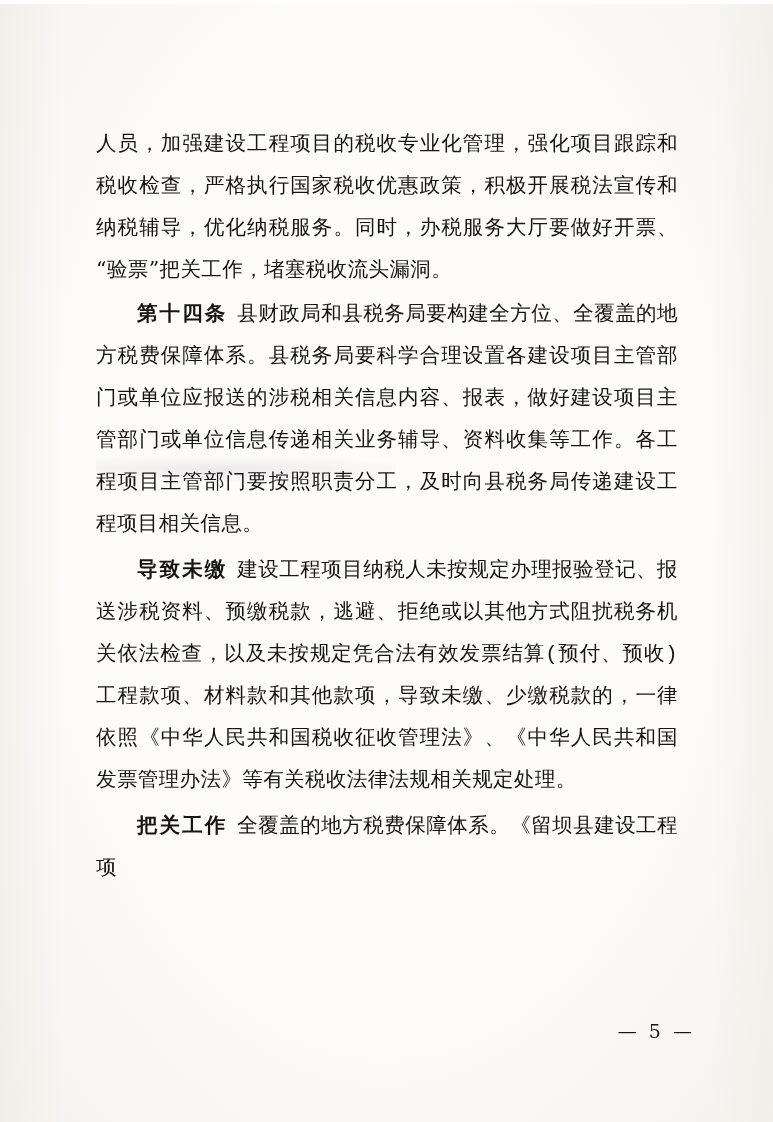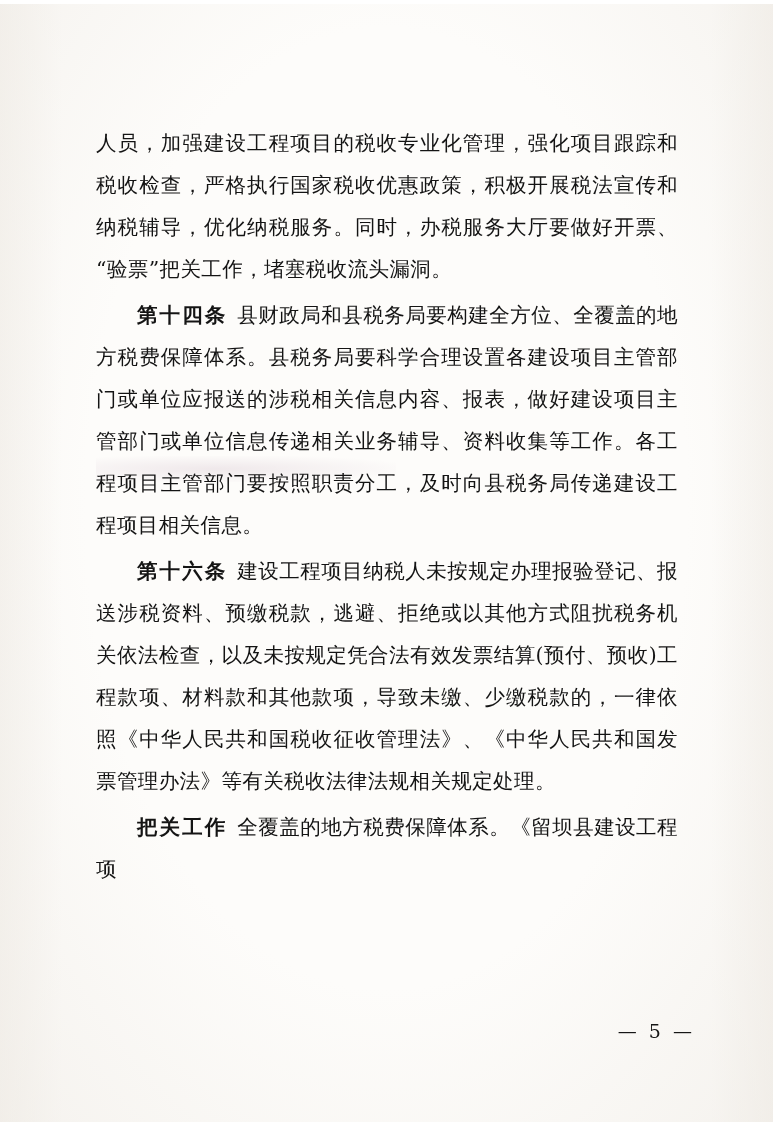--- a/index.html
+++ b/index.html
@@ -47,20 +47,21 @@
     font-size: 20.5px;
     line-height: 42px;
     color: #141414;
     text-align: justify;
     text-justify: inter-ideograph;
     letter-spacing: 0.4px;
     font-family: "DejaVu Serif", "Liberation Serif", serif;
   }
   p.indent {
     text-indent: 41px;
+    font-family: Liberation Mono, monospace;
   }
   .art-label {
     font-weight: bold;
     letter-spacing: 2px;
     margin-right: 10px;
   }
   .page-number {
     position: absolute;
     right: 78px;
     bottom: 84px;
@@ -82,21 +83,21 @@
     <p class="para">
       <span>人员，加强建设工程项目的税收专业化管理，强化项目跟踪和税收检查，严格执行国家税收优惠政策，积极开展税法宣传和纳税辅导，优化纳税服务。同时，办税服务大厅要做好开票、“验票”把关工作，堵塞税收流头漏洞。</span>
     </p>
 
     <p class="para indent">
       <span class="art-label">第十四条</span><span>县财政局和县税务局要构建全方位、全覆盖的地方税费保障体系。县税务局要科学合理设置各建设项目主管部门或单位应报送的涉税相关信息内容、报表，做好建设项目主管部门或单位信息传递相关业务辅导、资料收集等工作。各工程项目主管部门要按照职责分工，及时向县税务局传递建设工程项目相关信息。</span>
     </p>
 
 
     <p class="para indent">
-      <span class="art-label">第十六条</span><span>建设工程项目纳税人未按规定办理报验登记、报送涉税资料、预缴税款，逃避、拒绝或以其他方式阻扰税务机关依法检查，以及未按规定凭合法有效发票结算(预付、预收)工程款项、材料款和其他款项，导致未缴、少缴税款的，一律依照《中华人民共和国税收征收管理法》、《中华人民共和国发票管理办法》等有关税收法律法规相关规定处理。</span>
+      <span class="art-label">导致未缴</span><span>建设工程项目纳税人未按规定办理报验登记、报送涉税资料、预缴税款，逃避、拒绝或以其他方式阻扰税务机关依法检查，以及未按规定凭合法有效发票结算(预付、预收)工程款项、材料款和其他款项，导致未缴、少缴税款的，一律依照《中华人民共和国税收征收管理法》、《中华人民共和国发票管理办法》等有关税收法律法规相关规定处理。</span>
     </p>
 
     <p class="para indent">
       <span class="art-label">把关工作</span><span>全覆盖的地方税费保障体系。《留坝县建设工程项</span>
     </p>
 
   </div>
 
   <div class="page-number">— 5 —</div>
 </div>

